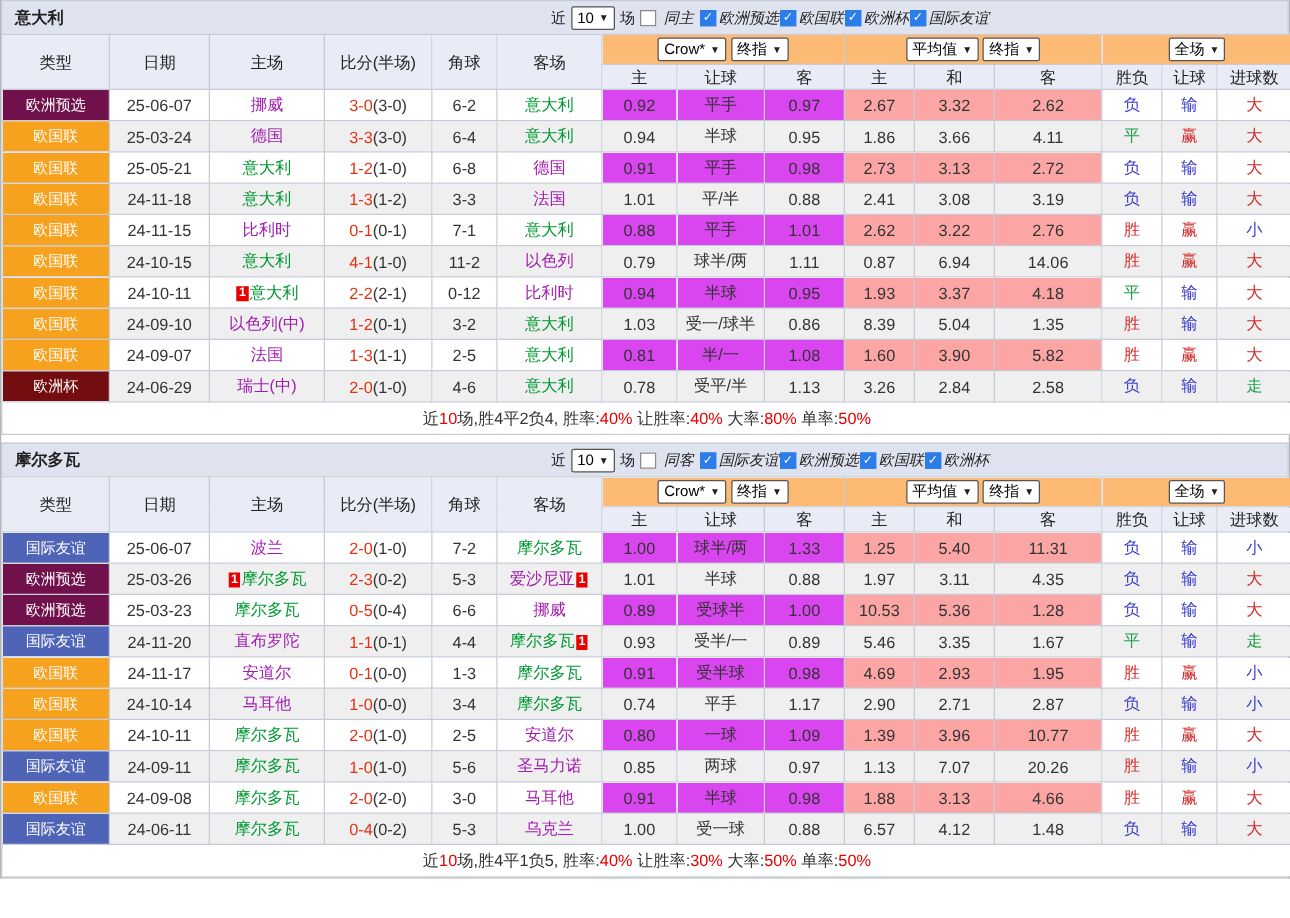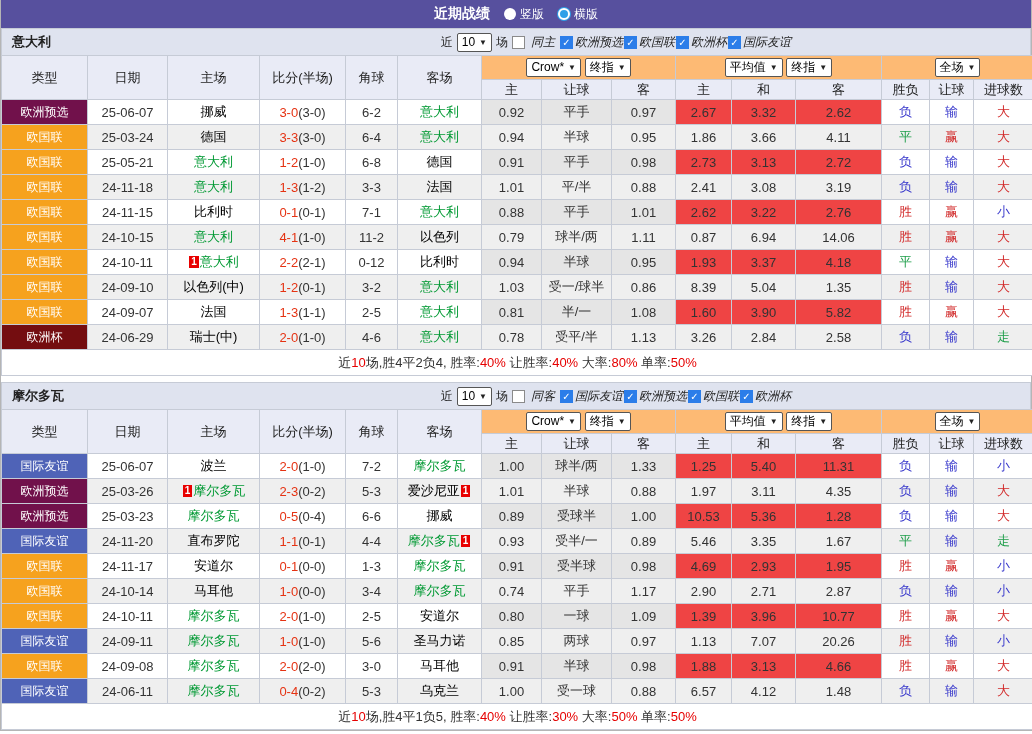--- a/index.html
+++ b/index.html
@@ -34,52 +34,39 @@
   th, td { border:1px solid #c6cbd6; text-align:center; padding:0; font-size:13px; color:#333; height:25px; white-space:nowrap; overflow:hidden; }
   thead th { background:#E9EBF6; font-weight:normal; color:#222; }
   thead tr.h1 th { height:24px; }
   thead tr.h2 th { height:20px; }
   .selcell { background:#fdba74; }
   .w1{width:86px}.w2{width:80px}.w3{width:92px}.w4{width:86px}.w5{width:52px}.w6{width:84px}
   .w7{width:60px}.w8{width:70px}.w9{width:64px}.w10{width:56px}.w11{width:64px}.w12{width:86px}
   .w13{width:48px}.w14{width:44px}.w15{width:60px}
 
   tr.row-w td { background:#fff; }
-  tr.row-w td.tint-a { background:#e5e5e5; }
-  tr.row-w td.tint-b { background:#ef4444; }
+  tr.row-w td.tint-a { background:#d946ef; }
+  tr.row-w td.tint-b { background:#fca5a5; }
   tr.row-g td { background:#EFEFEF; }
 
   td.type-cell { color:#fff; font-size:12px; }
-  .team { color:#000000; }
+  .team { color:#a21caf; }
   .team.focus { color:#009933; }
   .badge { display:inline-block; background:#E80000; color:#fff; font-size:10px; font-weight:bold; line-height:12px; padding:0 2px; margin:0 1px; vertical-align:1px; }
   .s1 { color:#E53212; }
   .s2 { color:#333; }
 
   tfoot td { background:#fff; height:26px; font-size:13px; color:#333; }
   tfoot .red, .red { color:#E60000; }
 </style>
 </head>
 <body>
 
 <div class="page">
 
-  <div class="topbar">
-    <span class="title">近期战绩</span>
-    <span class="radio-group">
-      <span class="radio-opt">
-        <span class="radio"></span>
-        <span>竖版</span>
-      </span>
-      <span class="radio-opt">
-        <span class="radio checked"></span>
-        <span>横版</span>
-      </span>
-    </span>
-  </div>
 
   <section class="panel">
     <div class="filter-row">
       <div class="team-name">意大利</div>
       <div class="filter-controls">
         <span>近</span>
         <span class="sel">
           <span>10</span>
           <span class="chev">▼</span>
         </span>

